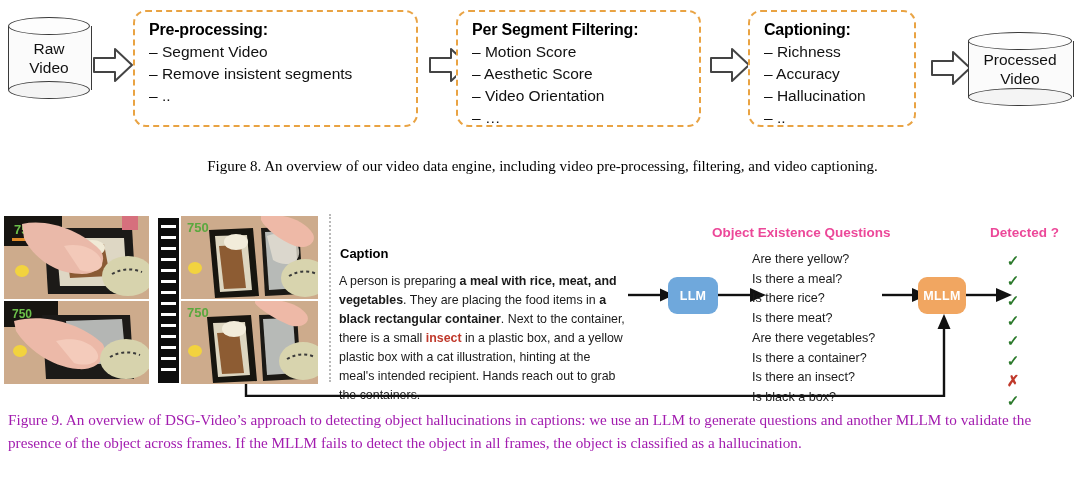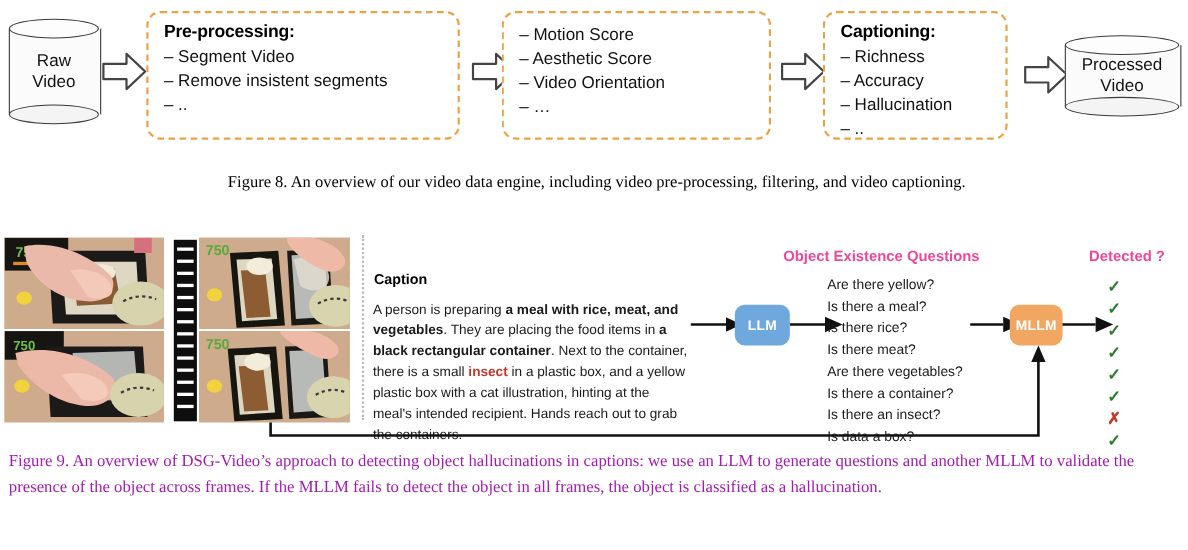--- a/index.html
+++ b/index.html
@@ -85,21 +85,21 @@
     position:absolute;left:8px;top:408px;width:1064px;
     font-family:"Liberation Serif", serif;font-size:15.2px;color:#a21caf;
     line-height:1.52;text-align:left;
   }
 </style>
 </head>
 <body>
 
 <div id="fig8">
 
-  <div class="cyl" style="left:8px;top:17px;width:82px;height:96px;">
+  <div class="cyl" style="left:8px;top:17px;width:82px;height:82px;">
     <div class="body"></div>
     <div class="bot"></div>
     <div class="top"></div>
     <div class="lbl">
       <span>Raw</span>
       <span>Video</span>
     </div>
   </div>
 
   <svg class="barrow" style="left:92px;top:46px;" width="42" height="38" viewBox="0 0 42 38">
@@ -111,20 +111,21 @@
     <div class="li">– Segment Video</div>
     <div class="li">– Remove insistent segments</div>
     <div class="li">– ..</div>
   </div>
 
   <svg class="barrow" style="left:428px;top:46px;" width="42" height="38" viewBox="0 0 42 38">
     <polygon points="2,12 23,12 23,3 40,19 23,35 23,26 2,26" fill="#ffffff" stroke="#444" stroke-width="2" stroke-linejoin="round"></polygon>
   </svg>
 
   <div class="dbox" style="left:456px;top:10px;width:245px;height:117px;">
+    <div class="hd">Per Segment Filtering:</div>
     <div class="li">– Motion Score</div>
     <div class="li">– Aesthetic Score</div>
     <div class="li">– Video Orientation</div>
     <div class="li">– …</div>
   </div>
 
   <svg class="barrow" style="left:709px;top:46px;" width="42" height="38" viewBox="0 0 42 38">
     <polygon points="2,12 23,12 23,3 40,19 23,35 23,26 2,26" fill="#ffffff" stroke="#444" stroke-width="2" stroke-linejoin="round"></polygon>
   </svg>
 
@@ -274,21 +275,21 @@
 
   <div class="colttl" style="left:712px;top:13px;">Object Existence Questions</div>
   <div class="qlist" style="left:752px;top:38px;">
     <div>Are there yellow?</div>
     <div>Is there a meal?</div>
     <div>Is there rice?</div>
     <div>Is there meat?</div>
     <div>Are there vegetables?</div>
     <div>Is there a container?</div>
     <div>Is there an insect?</div>
-    <div>Is data a box?</div>
+    <div>Is black a box?</div>
   </div>
 
   <div class="colttl" style="left:990px;top:13px;">Detected ?</div>
   <div class="marks" style="left:1000px;top:39px;">
     <div class="ok">✓</div>
     <div class="ok">✓</div>
     <div class="ok">✓</div>
     <div class="ok">✓</div>
     <div class="ok">✓</div>
     <div class="ok">✓</div>

